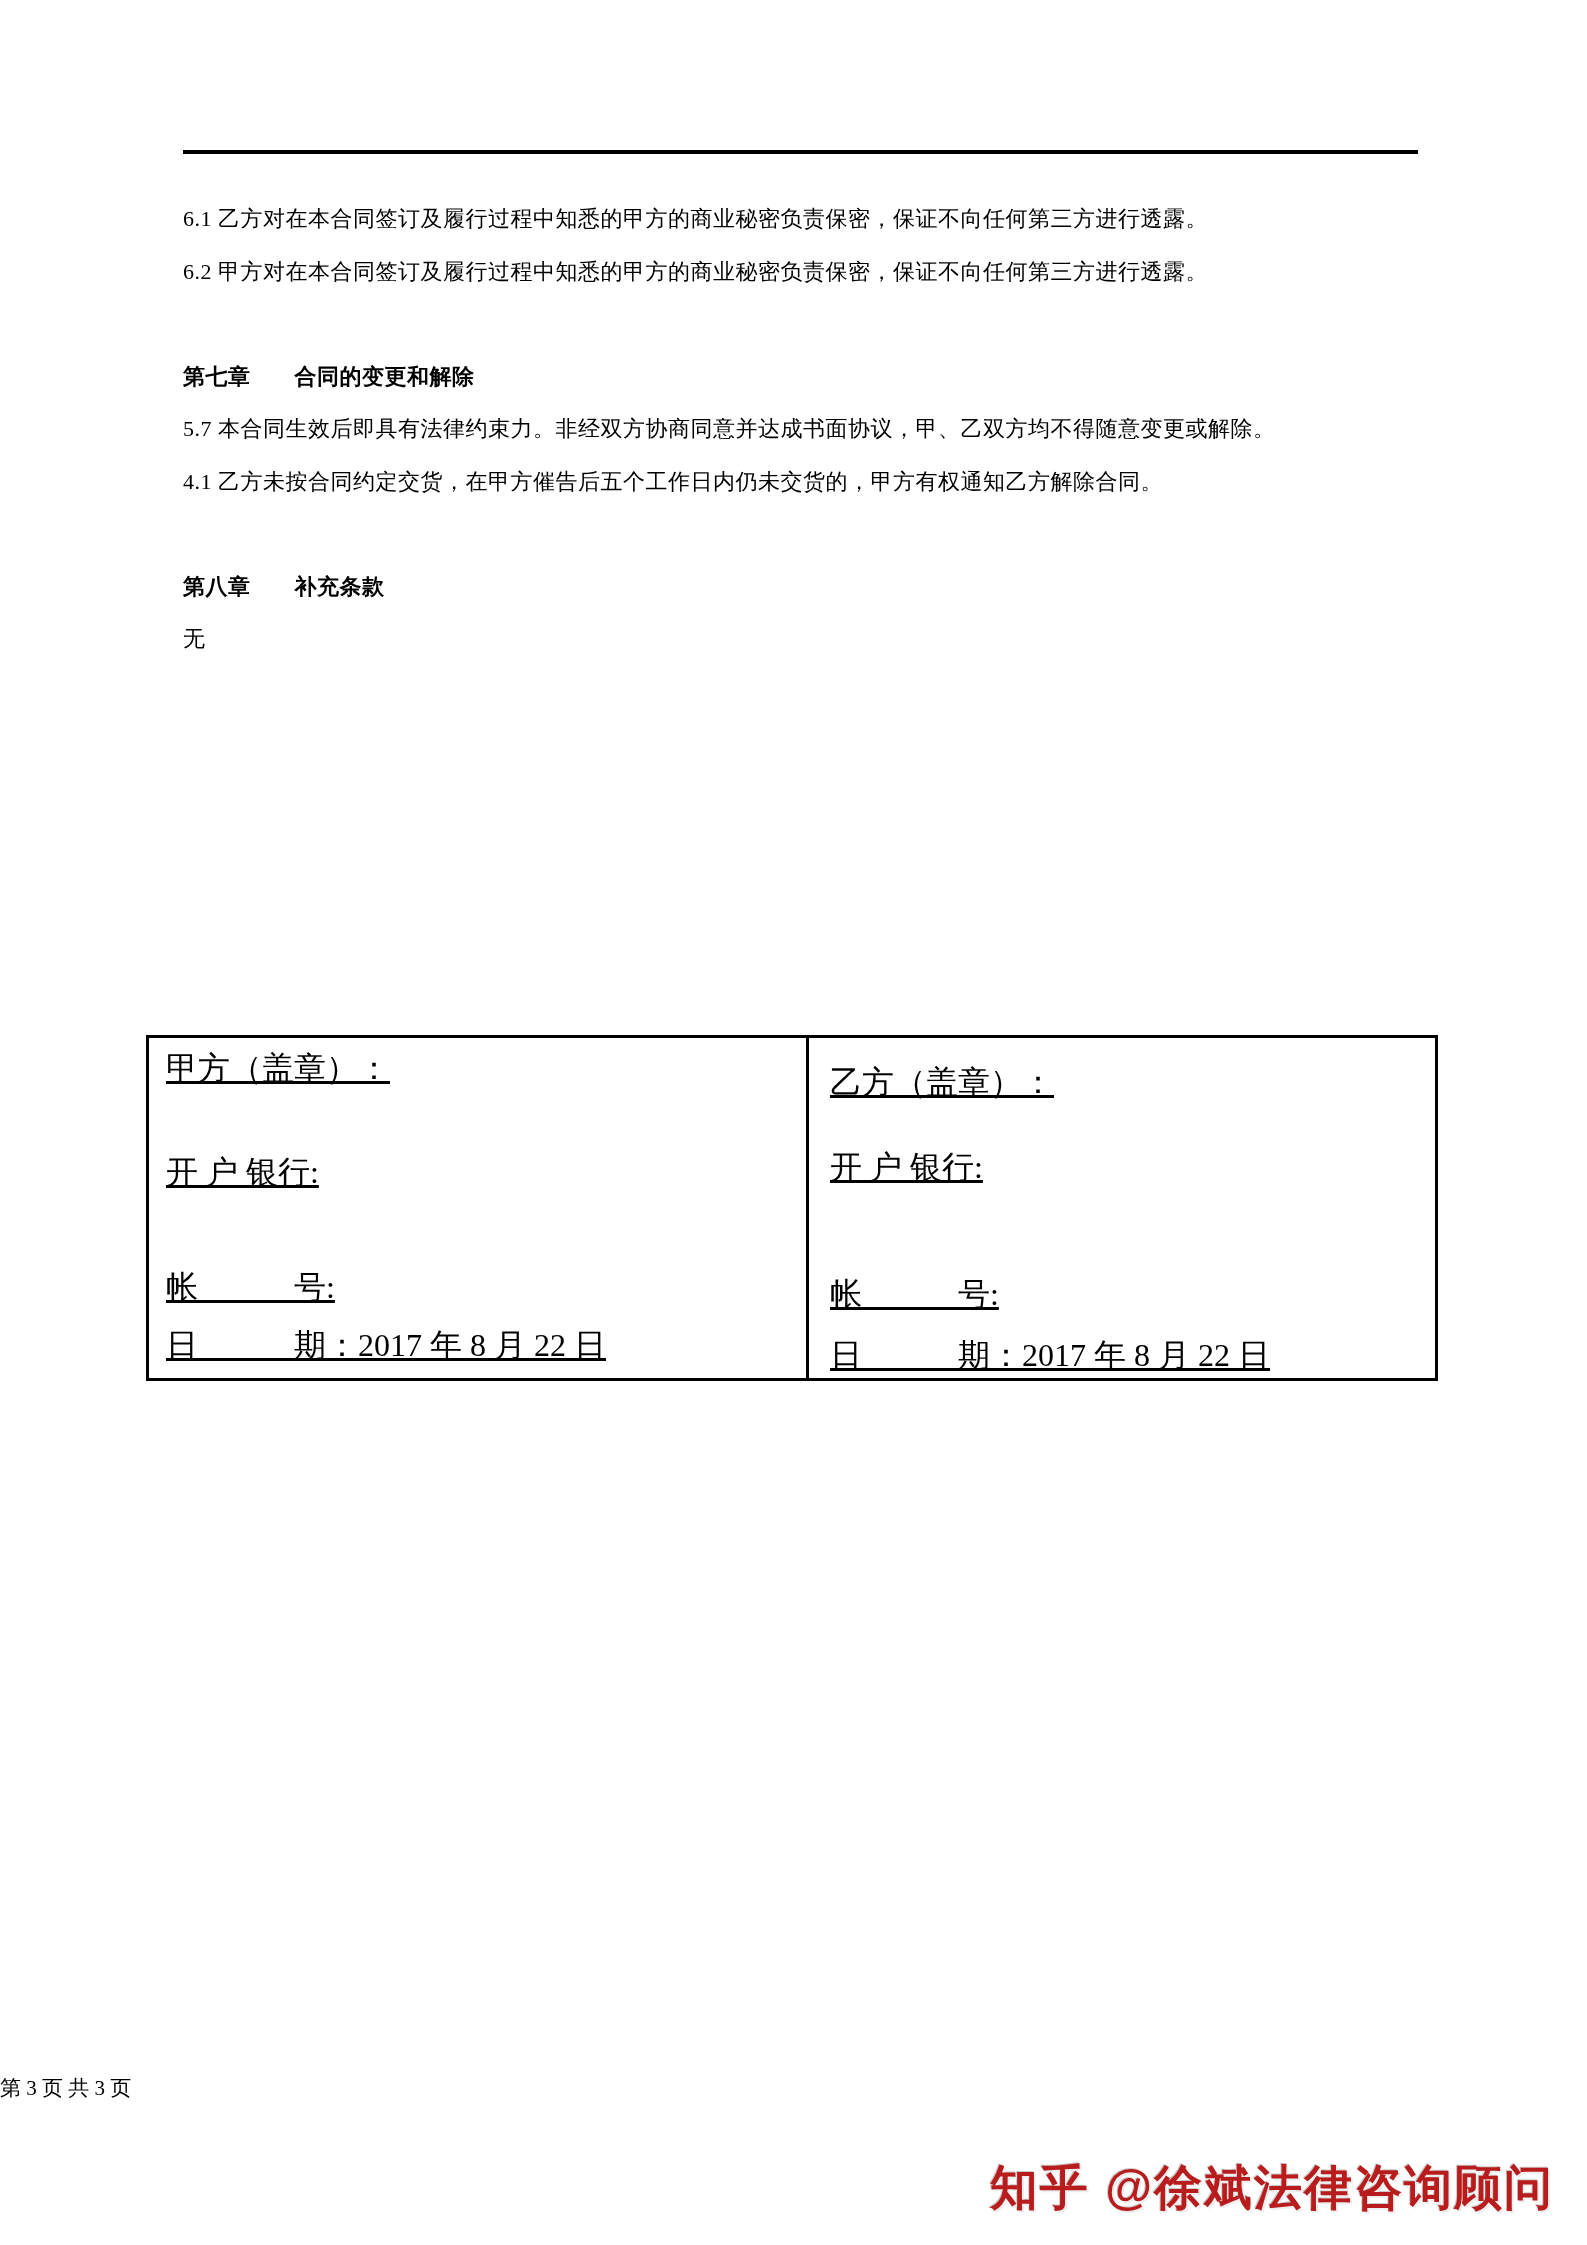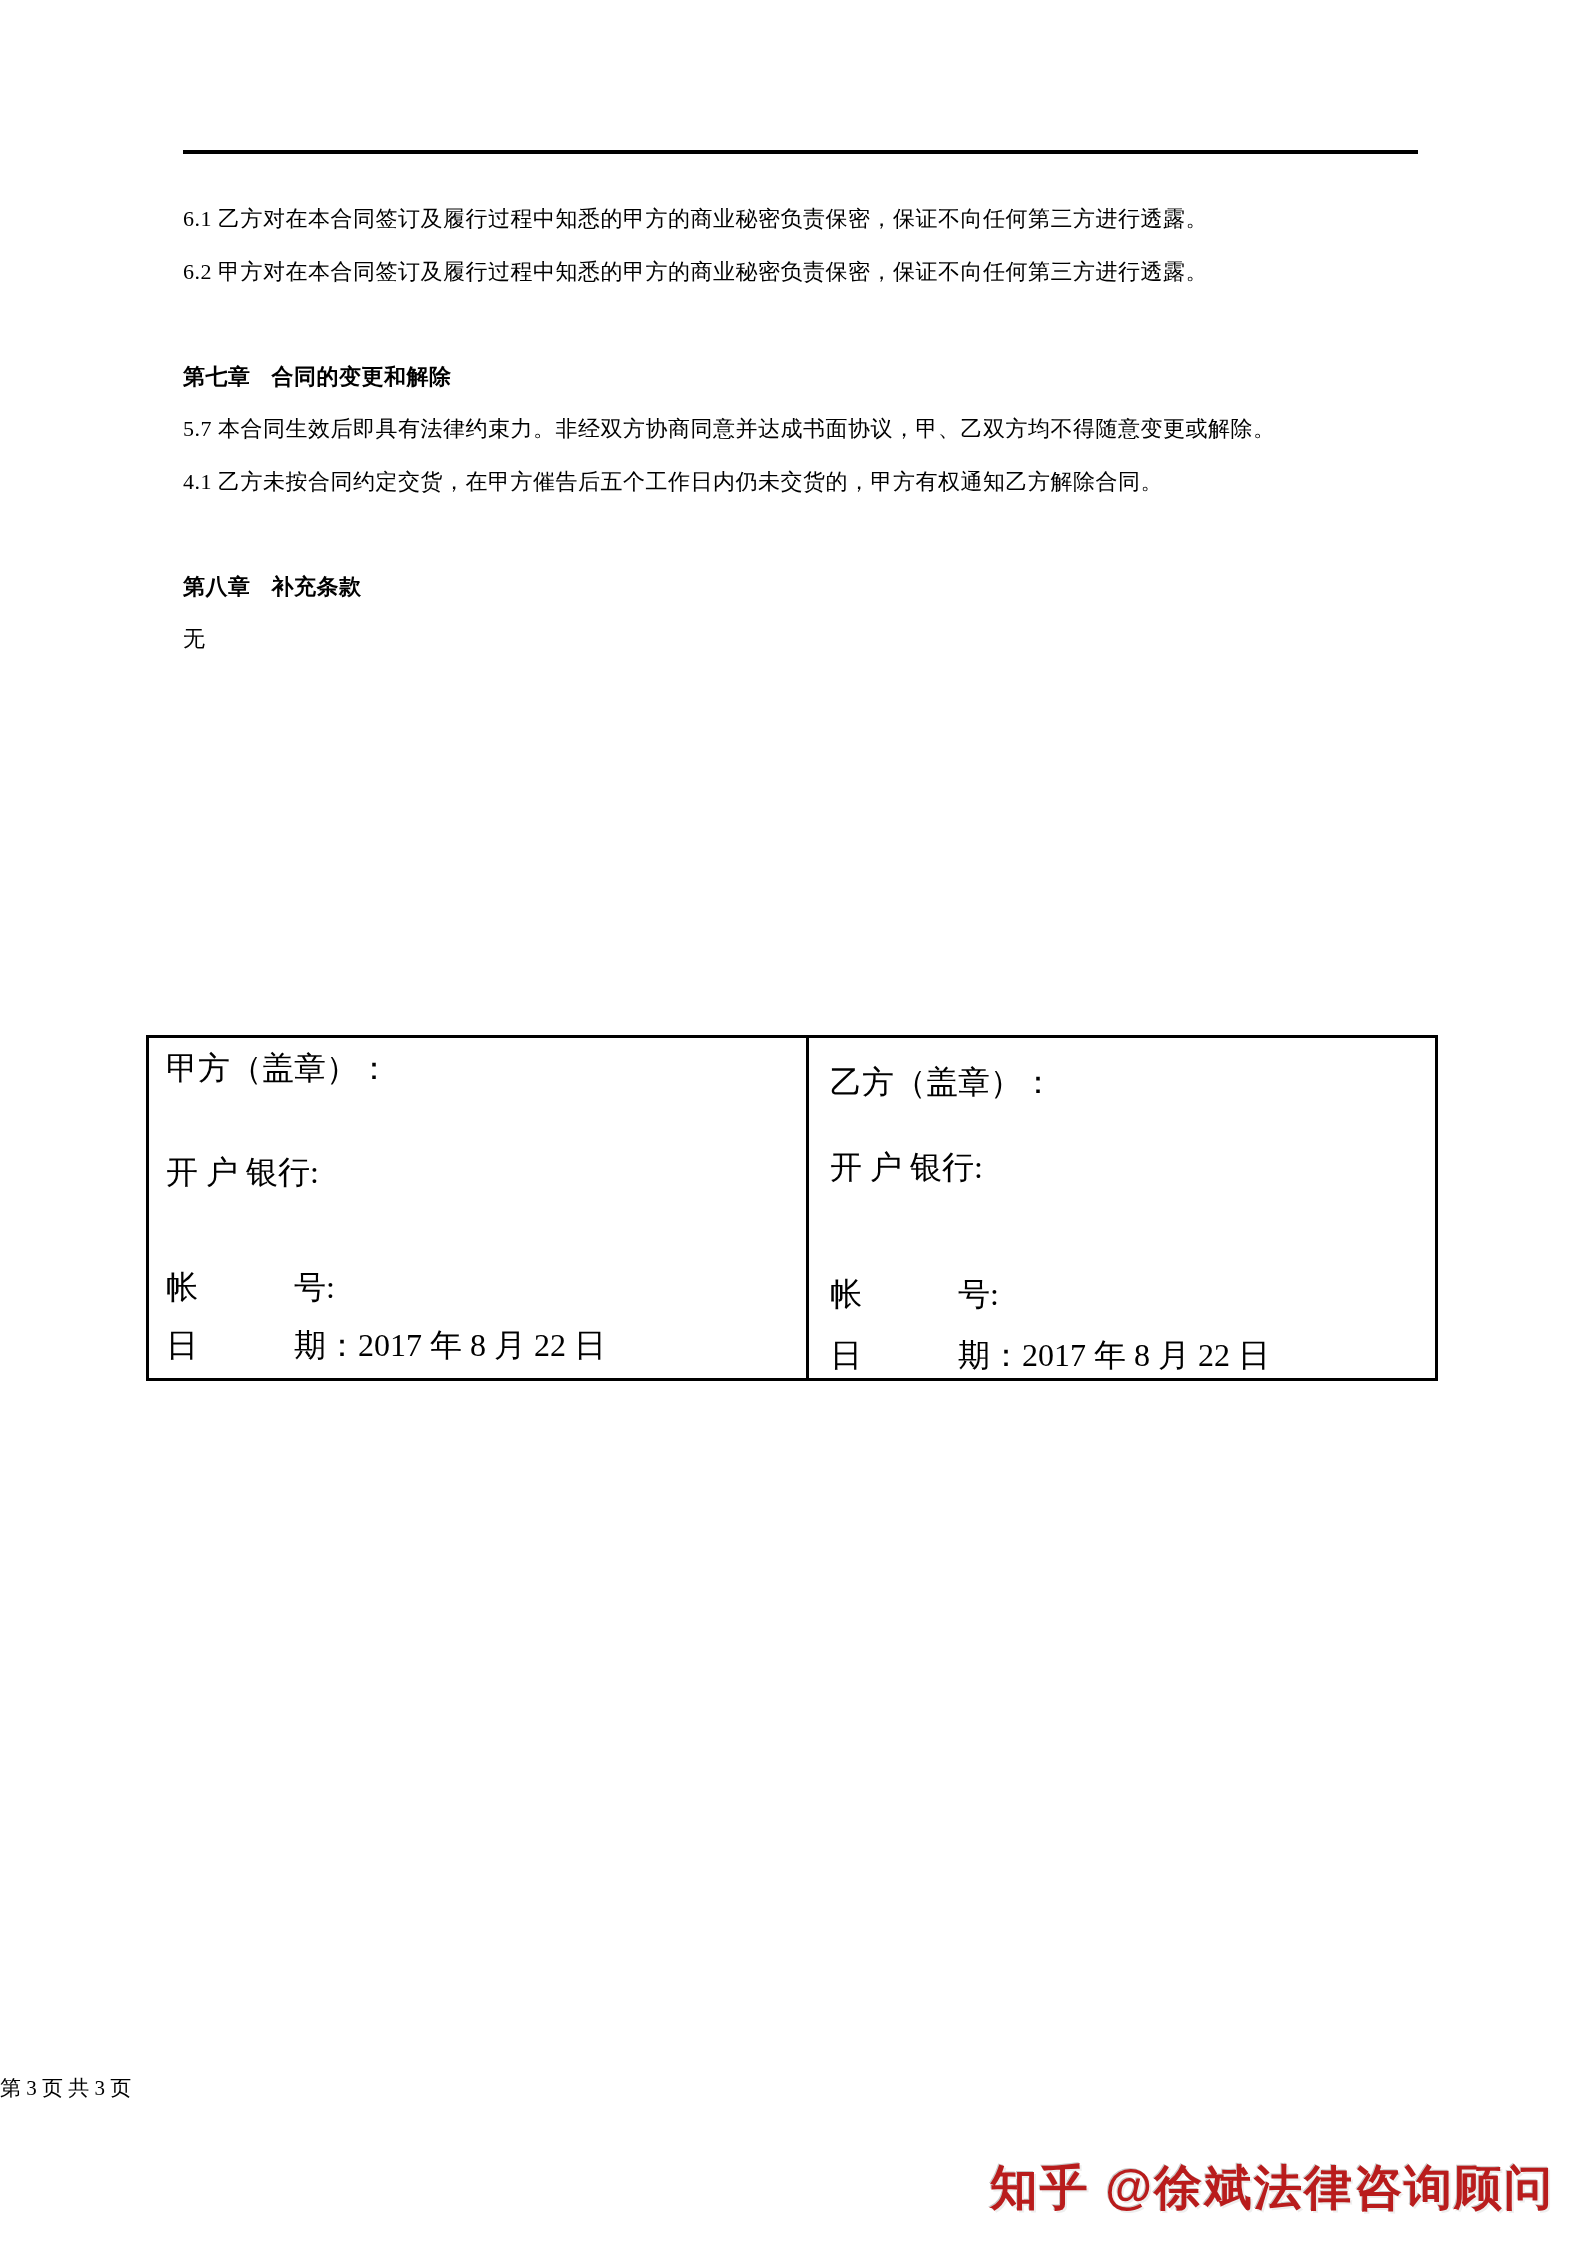--- a/index.html
+++ b/index.html
@@ -40,39 +40,40 @@
   }
   .blank-line {
     height: 52.5px;
   }
   .chapter-heading {
     margin: 0;
     font-weight: bold;
     display: flex;
   }
   .chapter-heading .chapter-num {
-    margin-right: 21px;
+    margin-right: 44px;
   }
   .sig-table {
     position: absolute;
     left: 146px;
     top: 1035px;
     width: 1292px;
     height: 346px;
     border: 3px solid #000000;
     box-sizing: border-box;
     display: flex;
   }
   .sig-cell {
     box-sizing: border-box;
     font-size: 32px;
     line-height: 34px;
   }
   .sig-cell .row {
     white-space: pre;
+    text-decoration: underline;
   }
   .cell-a {
     width: 660px;
     border-right: 3px solid #000000;
     padding: 13px 0 0 17px;
   }
   .cell-b {
     flex: 1;
     padding: 15px 0 0 21px;
   }

